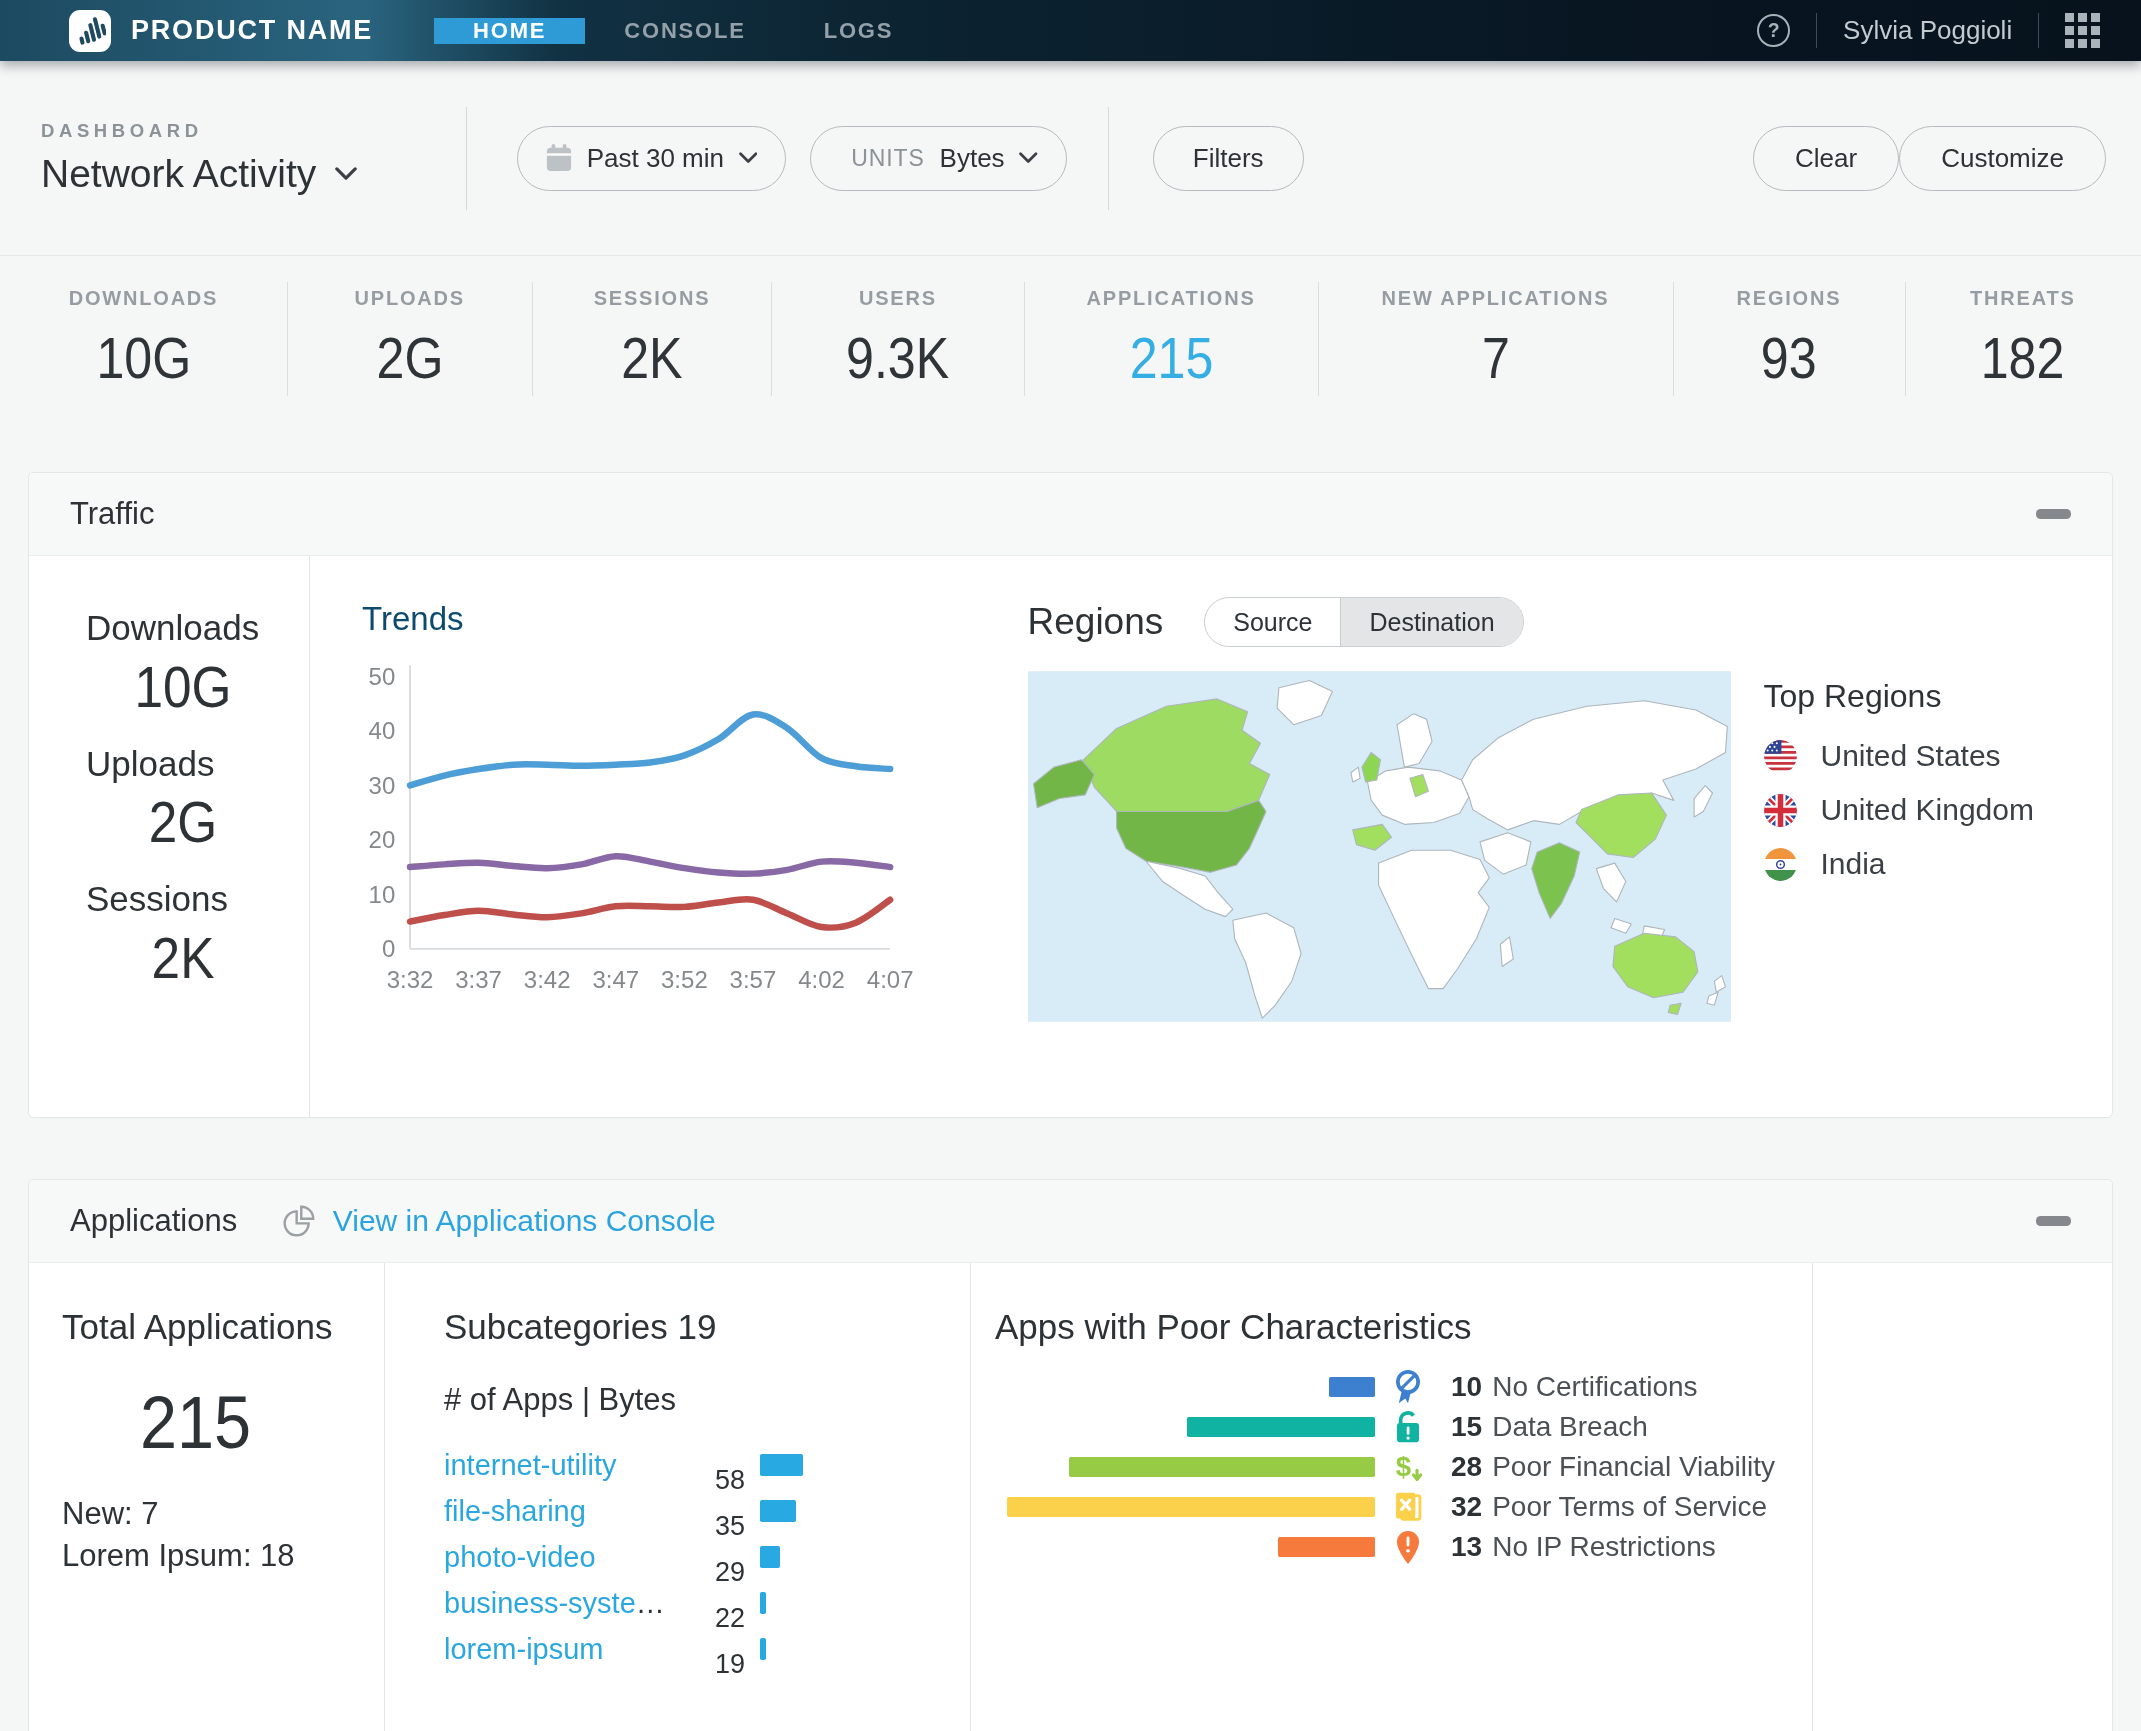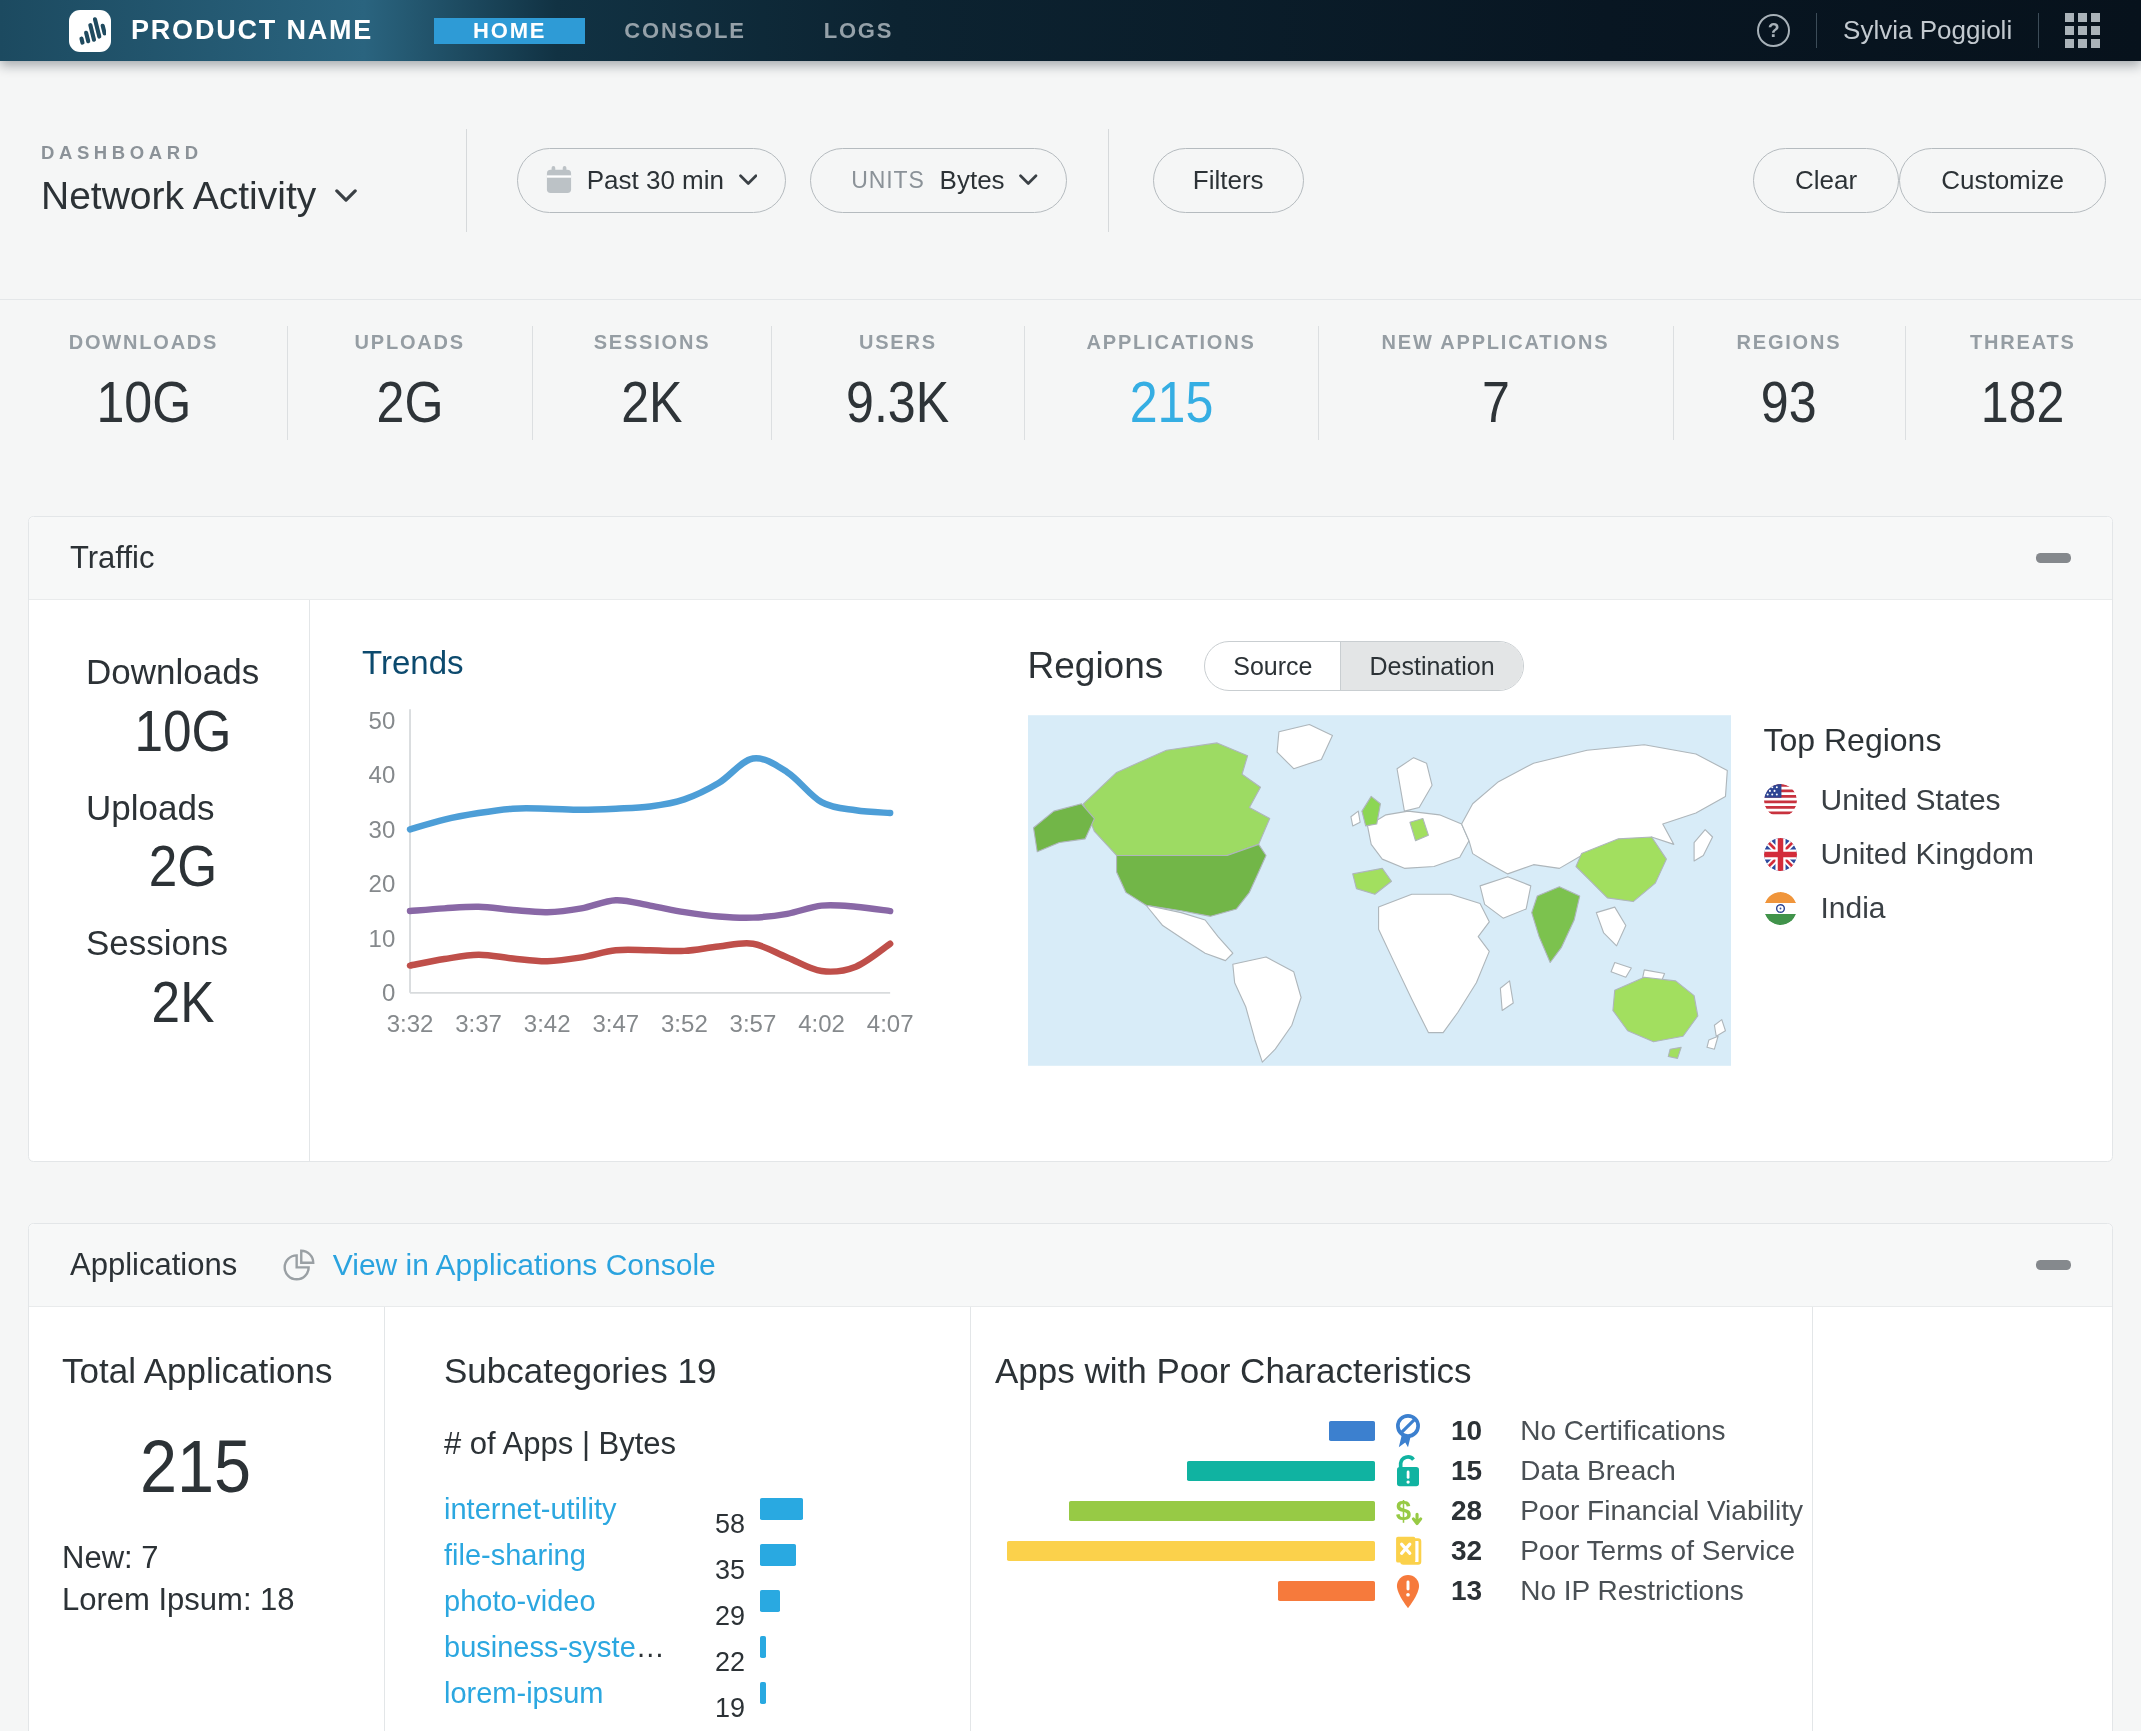--- a/index.html
+++ b/index.html
@@ -19,21 +19,21 @@
   .tab.active { background:#2e9bd6; color:#fff; }
   .nav-right { margin-left:auto; display:flex; align-items:center; gap:26px; padding-right:41px; }
   .help-circle { width:33px; height:33px; border:2.8px solid #a7b1b8; border-radius:50%;
     display:flex; align-items:center; justify-content:center; font-size:19.4px; font-weight:bold; color:#a7b1b8; }
   .nav-div { width:0.9px; height:35px; background:#3c4c58; }
   .user-name { color:#c3cad0; font-size:26px; }
   .grid-icon { display:grid; grid-template-columns:repeat(3,9.2px); grid-template-rows:repeat(3,9.2px); gap:3.7px; }
   .grid-icon span { background:#aab3b9; }
 
   
-  .page-header { height:239px; display:flex; align-items:center; border-bottom:0.9px solid #e4e7e9; background:#f5f6f6; }
+  .page-header { height:195px; display:flex; align-items:center; border-bottom:0.9px solid #e4e7e9; background:#f5f6f6; }
   .ph-titleblock { padding-left:41px; width:466px; }
   .eyebrow { font-size:18.5px; font-weight:bold; letter-spacing:4.6px; color:#8b9298; margin-bottom:9.2px; }
   .page-title-row { display:flex; align-items:center; gap:18.5px; }
   .page-title { font-size:39px; color:#2c3236; }
   .vdiv { width:0.9px; height:103px; background:#d6d9db; }
   .pill { display:flex; align-items:center; gap:14.8px; height:65px; border:1.8px solid #b5bbbf; border-radius:33px;
     background:transparent; font-size:26px; color:#2c3236; padding:0 28px; cursor:pointer; }
   .pill .units-label { color:#8b9298; font-size:23px; letter-spacing:0.9px;margin-left:12px; }
   .pills { display:flex; align-items:center; gap:24px; margin-left:50px; }
   .filters-wrap { margin-left:44px; }
@@ -97,21 +97,21 @@
   .subcat-name .dark-ellipsis { color:#2c3236; }
   .subcat-count { width:54px; font-size:27px; color:#2c3236; text-align:right; margin-right:14.8px;margin-top:31px; }
   .subcat-bar { height:22px; border-radius:1.8px; }
   .a-poor { padding-left:24px; }
   .poor-rows { margin-top:20px; }
   .poor-row { display:flex; align-items:center; height:40px; }
   .poor-bar-zone { width:380px; display:flex; justify-content:flex-end; }
   .poor-bar { height:19.4px; border-radius:1.8px; }
   .poor-icon { width:37px; margin-left:14.8px; display:flex; justify-content:center; }
   .poor-num { width:48px; font-size:28px; font-weight:bold; color:#2c3236; text-align:right; margin-left:7.4px; }
-  .poor-label { font-size:28px; color:#4a5055; margin-left:38px; }
+  .poor-label { font-size:28px; color:#4a5055; margin-left:10px; }
 </style>
 </head>
 <body>
 
 <div class="nav">
   <div class="nav-left">
     <div class="logo-box">
       <svg width="31" height="31" viewBox="0 0 34 34">
         <g fill="#1f4a5f" transform="rotate(-14 17 17)">
           <rect x="3" y="21" width="4.5" height="9" rx="2.2"></rect>

